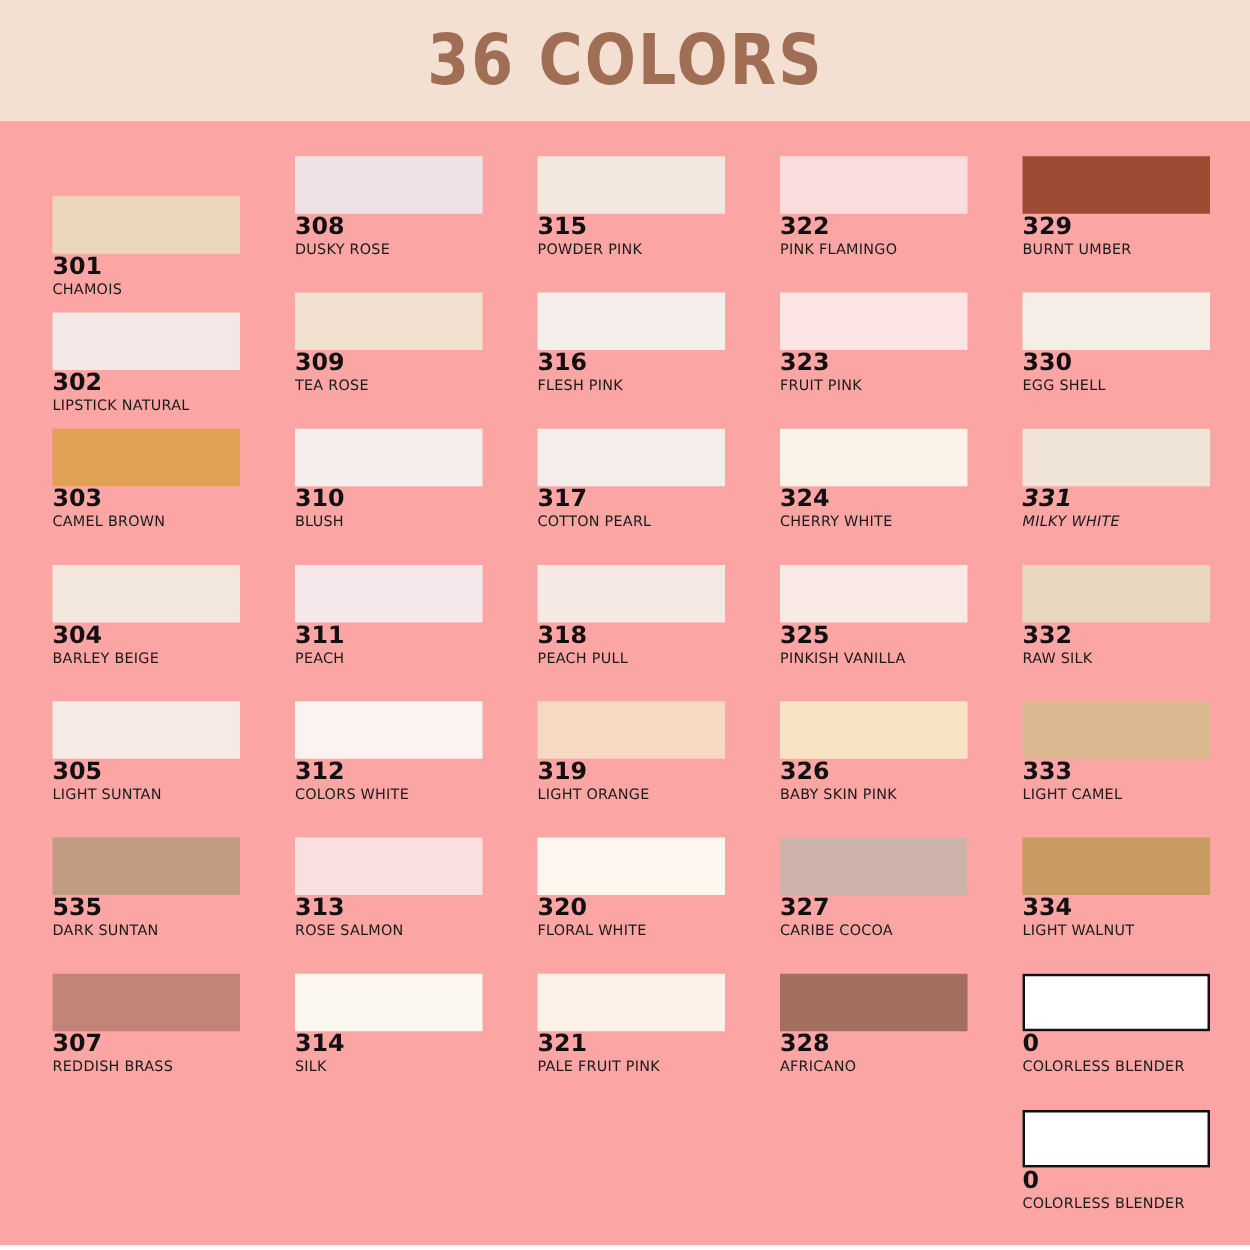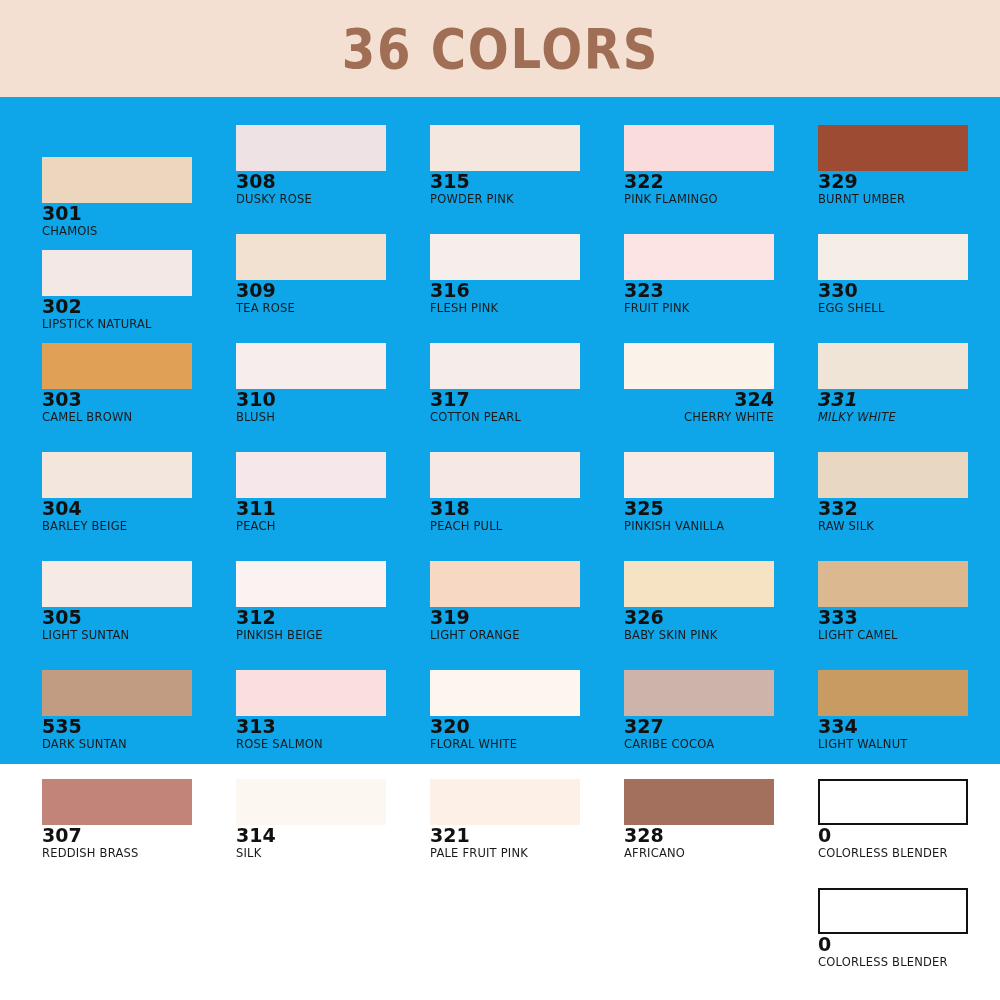--- a/index.html
+++ b/index.html
@@ -10,22 +10,22 @@
     width: 1000px;
     height: 1000px;
     background: #ffffff;
     font-family: "Liberation Sans", sans-serif;
     overflow: hidden;
   }
 
   #sheet {
     position: relative;
     width: 1000px;
-    height: 764px;
-    background: #0ea5e9;
+    height: 996px;
+    background: #fca5a5;
   }
 
   
   .header {
     position: absolute;
     left: 0;
     top: 0;
     width: 1000px;
     height: 97px;
     background: #f3e0d2;
@@ -151,21 +151,21 @@
         <div class="cname">BLUSH</div>
       </div>
       <div class="cell" style="left: 236px; top: 355px;">
         <div class="swatch" style="background: rgb(245, 231, 234);"></div>
         <div class="code">311</div>
         <div class="cname">PEACH</div>
       </div>
       <div class="cell" style="left: 236px; top: 464px;">
         <div class="swatch" style="background: rgb(251, 243, 242);"></div>
         <div class="code">312</div>
-        <div class="cname">PINKISH BEIGE</div>
+        <div class="cname">COLORS WHITE</div>
       </div>
       <div class="cell" style="left: 236px; top: 573px;">
         <div class="swatch" style="background: rgb(250, 223, 224);"></div>
         <div class="code">313</div>
         <div class="cname">ROSE SALMON</div>
       </div>
       <div class="cell" style="left: 236px; top: 682px;">
         <div class="swatch" style="background: rgb(253, 247, 242);"></div>
         <div class="code">314</div>
         <div class="cname">SILK</div>
@@ -208,21 +208,21 @@
       <div class="cell" style="left: 624px; top: 28px;">
         <div class="swatch" style="background: rgb(251, 220, 221);"></div>
         <div class="code">322</div>
         <div class="cname">PINK FLAMINGO</div>
       </div>
       <div class="cell" style="left: 624px; top: 137px;">
         <div class="swatch" style="background: rgb(252, 228, 228);"></div>
         <div class="code">323</div>
         <div class="cname">FRUIT PINK</div>
       </div>
-      <div class="cell" style="left: 624px; top: 246px; text-align: right;">
+      <div class="cell" style="left: 624px; top: 246px;">
         <div class="swatch" style="background: rgb(251, 242, 234);"></div>
         <div class="code">324</div>
         <div class="cname">CHERRY WHITE</div>
       </div>
       <div class="cell" style="left: 624px; top: 355px;">
         <div class="swatch" style="background: rgb(250, 234, 230);"></div>
         <div class="code">325</div>
         <div class="cname">PINKISH VANILLA</div>
       </div>
       <div class="cell" style="left: 624px; top: 464px;">

